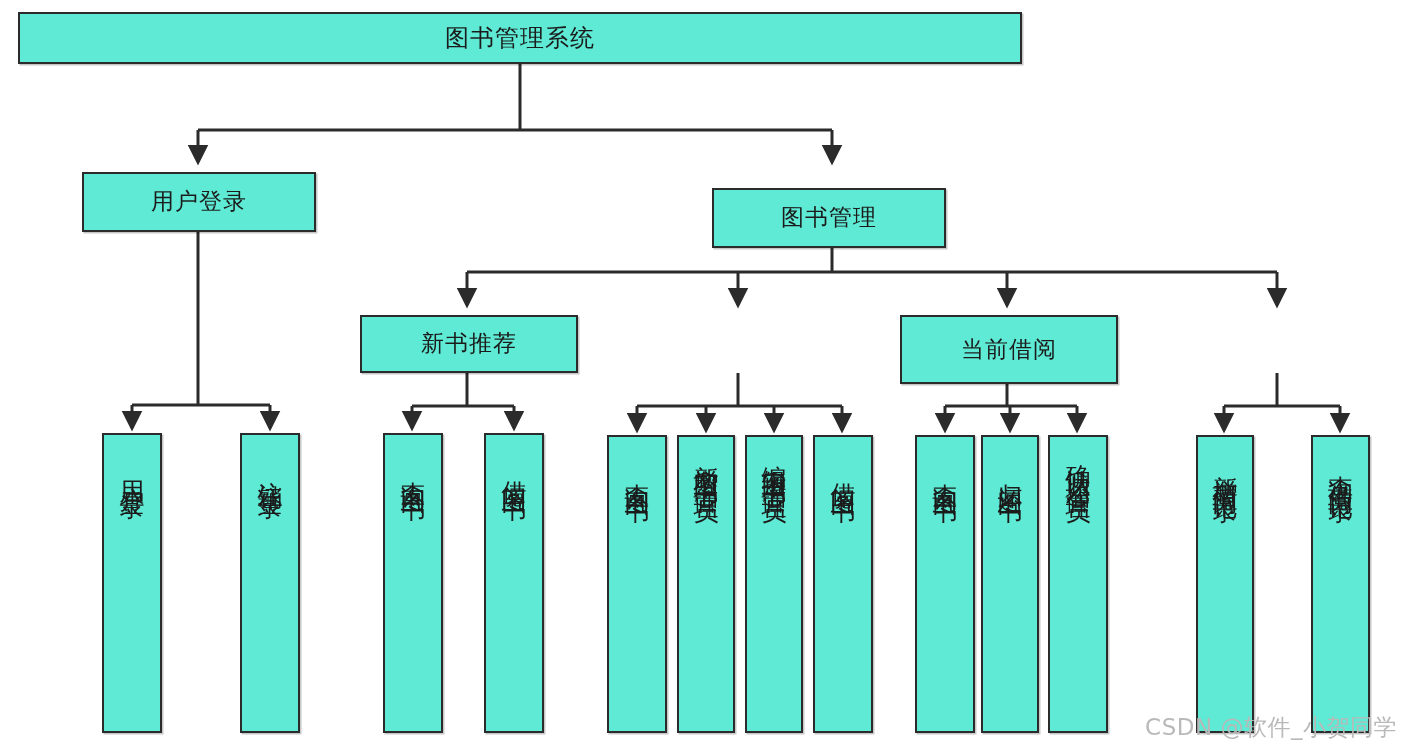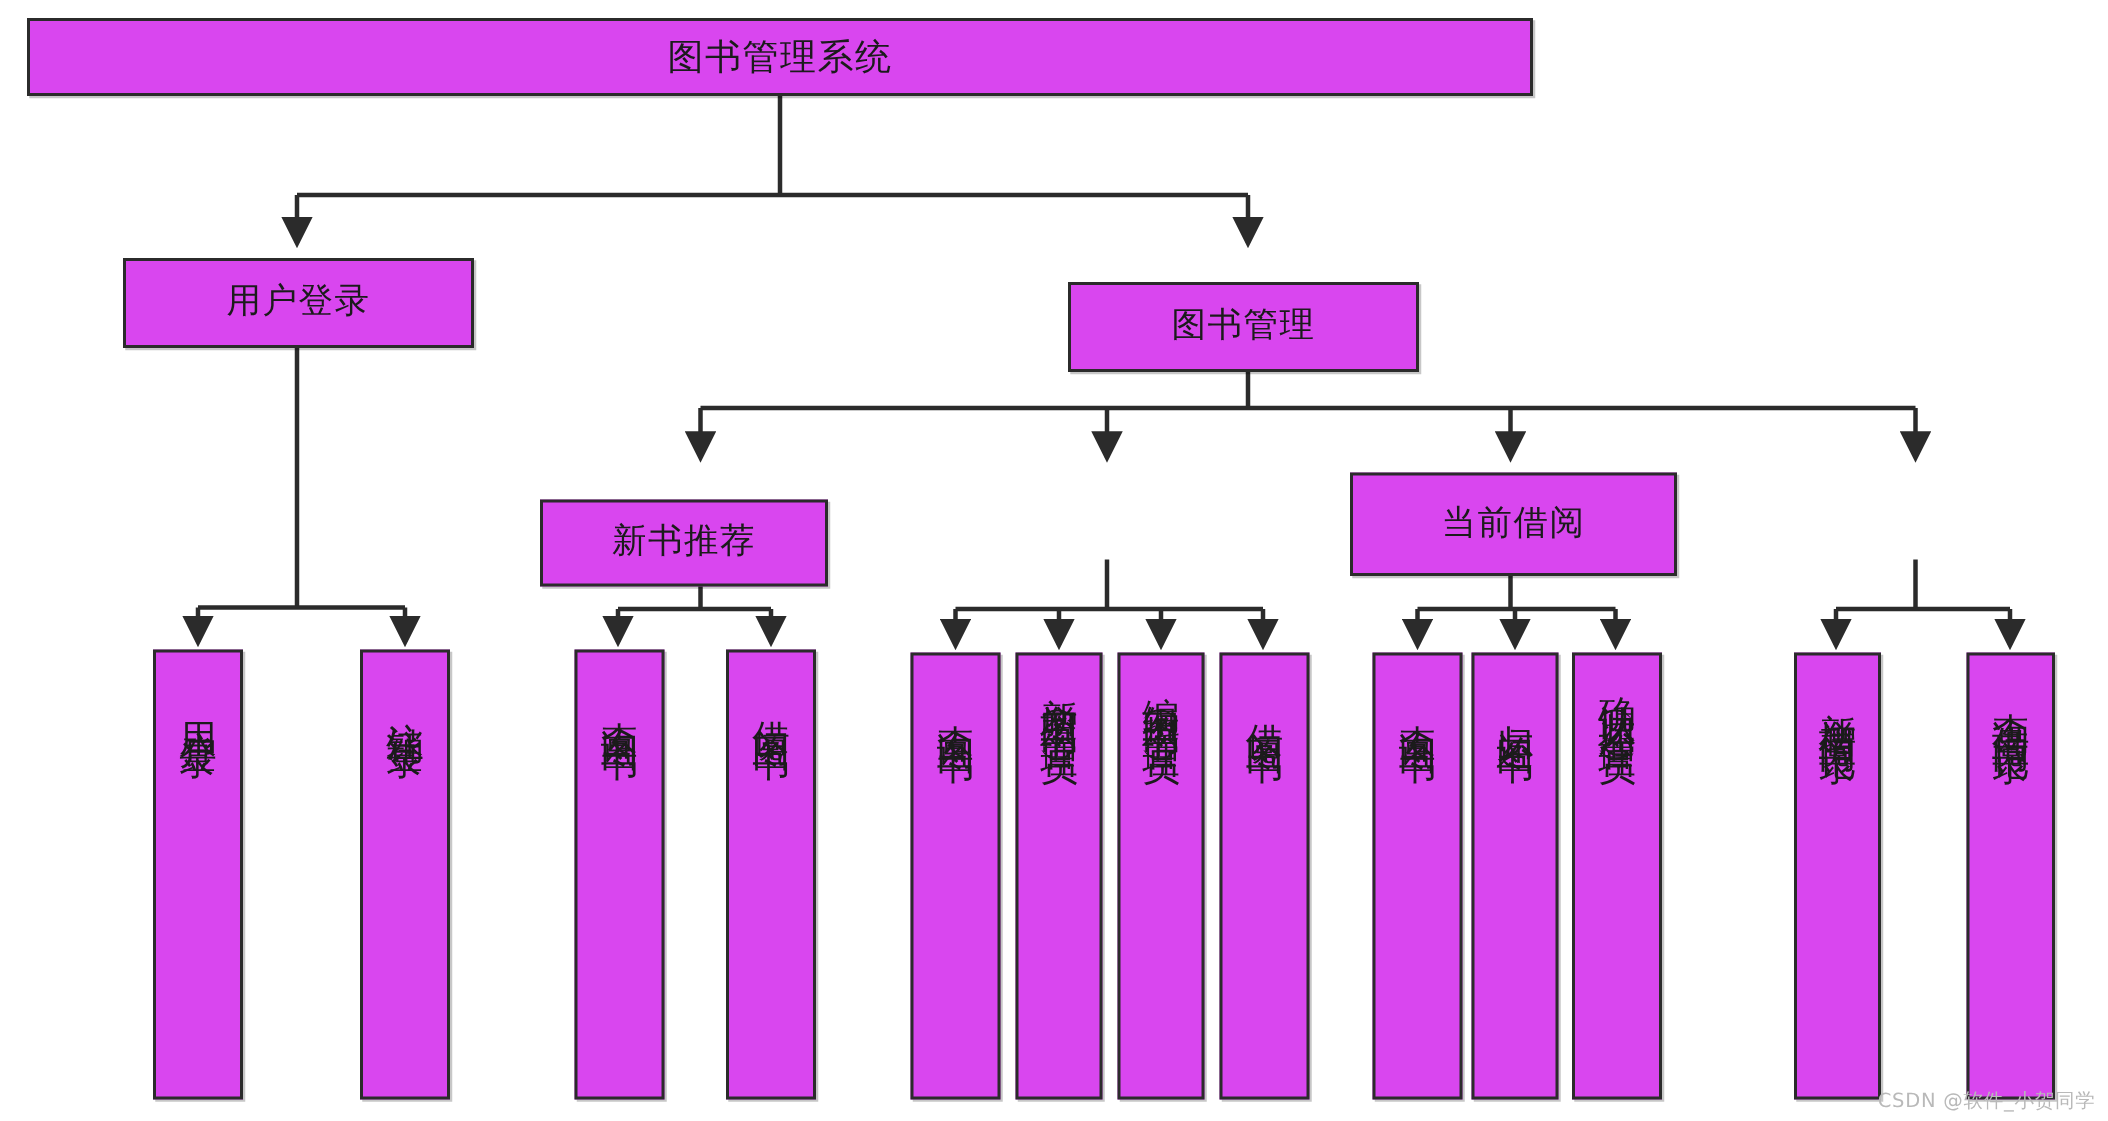--- a/index.html
+++ b/index.html
@@ -22,21 +22,21 @@
     left: 0;
     top: 0;
     width: 1405px;
     height: 747px;
     pointer-events: none;
   }
   .node {
     position: absolute;
     box-sizing: border-box;
     border: 2.5px solid #2b2b2b;
-    background: #d946ef;
+    background: #5eead4;
     color: #1b1b1b;
     display: flex;
     align-items: center;
     justify-content: center;
     box-shadow: 1.5px 1.5px 0 rgba(0,0,0,0.22);
   }
   .node .label {
     font-size: 23px;
     line-height: 1.12;
     letter-spacing: 1px;
@@ -57,21 +57,21 @@
     line-height: 1.0;
     white-space: nowrap;
   }
   .node.vertical.tall .label {
     padding-top: 0;
   }
   #watermark {
     position: absolute;
     right: 8px;
     bottom: 4px;
-    font-size: 13px;
+    font-size: 23px;
     color: #b9b9b9;
     white-space: nowrap;
     letter-spacing: 0.5px;
   }
 </style>
 </head>
 <body>
 
 <div id="canvas">
 
@@ -129,21 +129,21 @@
     <span class="label">图书管理系统</span>
   </div>
 
   <div class="node" style="left:82px; top:172px; width:234px; height:60px;">
     <span class="label">用户登录</span>
   </div>
   <div class="node" style="left:712px; top:188px; width:234px; height:60px;text-align:center;">
     <span class="label">图书管理</span>
   </div>
 
-  <div class="node" style="left:360px; top:333px; width:192px; height:58px;justify-content:center;">
+  <div class="node" style="left:360px; top:315px; width:218px; height:58px;justify-content:center;">
     <span class="label">新书推荐</span>
   </div>
   <div class="node" style="left:900px; top:315px; width:218px; height:69px;">
     <span class="label">当前借阅</span>
   </div>
 
   <div class="node vertical" style="left:102px; top:433px; width:60px; height:300px;">
     <span class="label">用户登录</span>
   </div>
   <div class="node vertical" style="left:240px; top:433px; width:60px; height:300px;">

